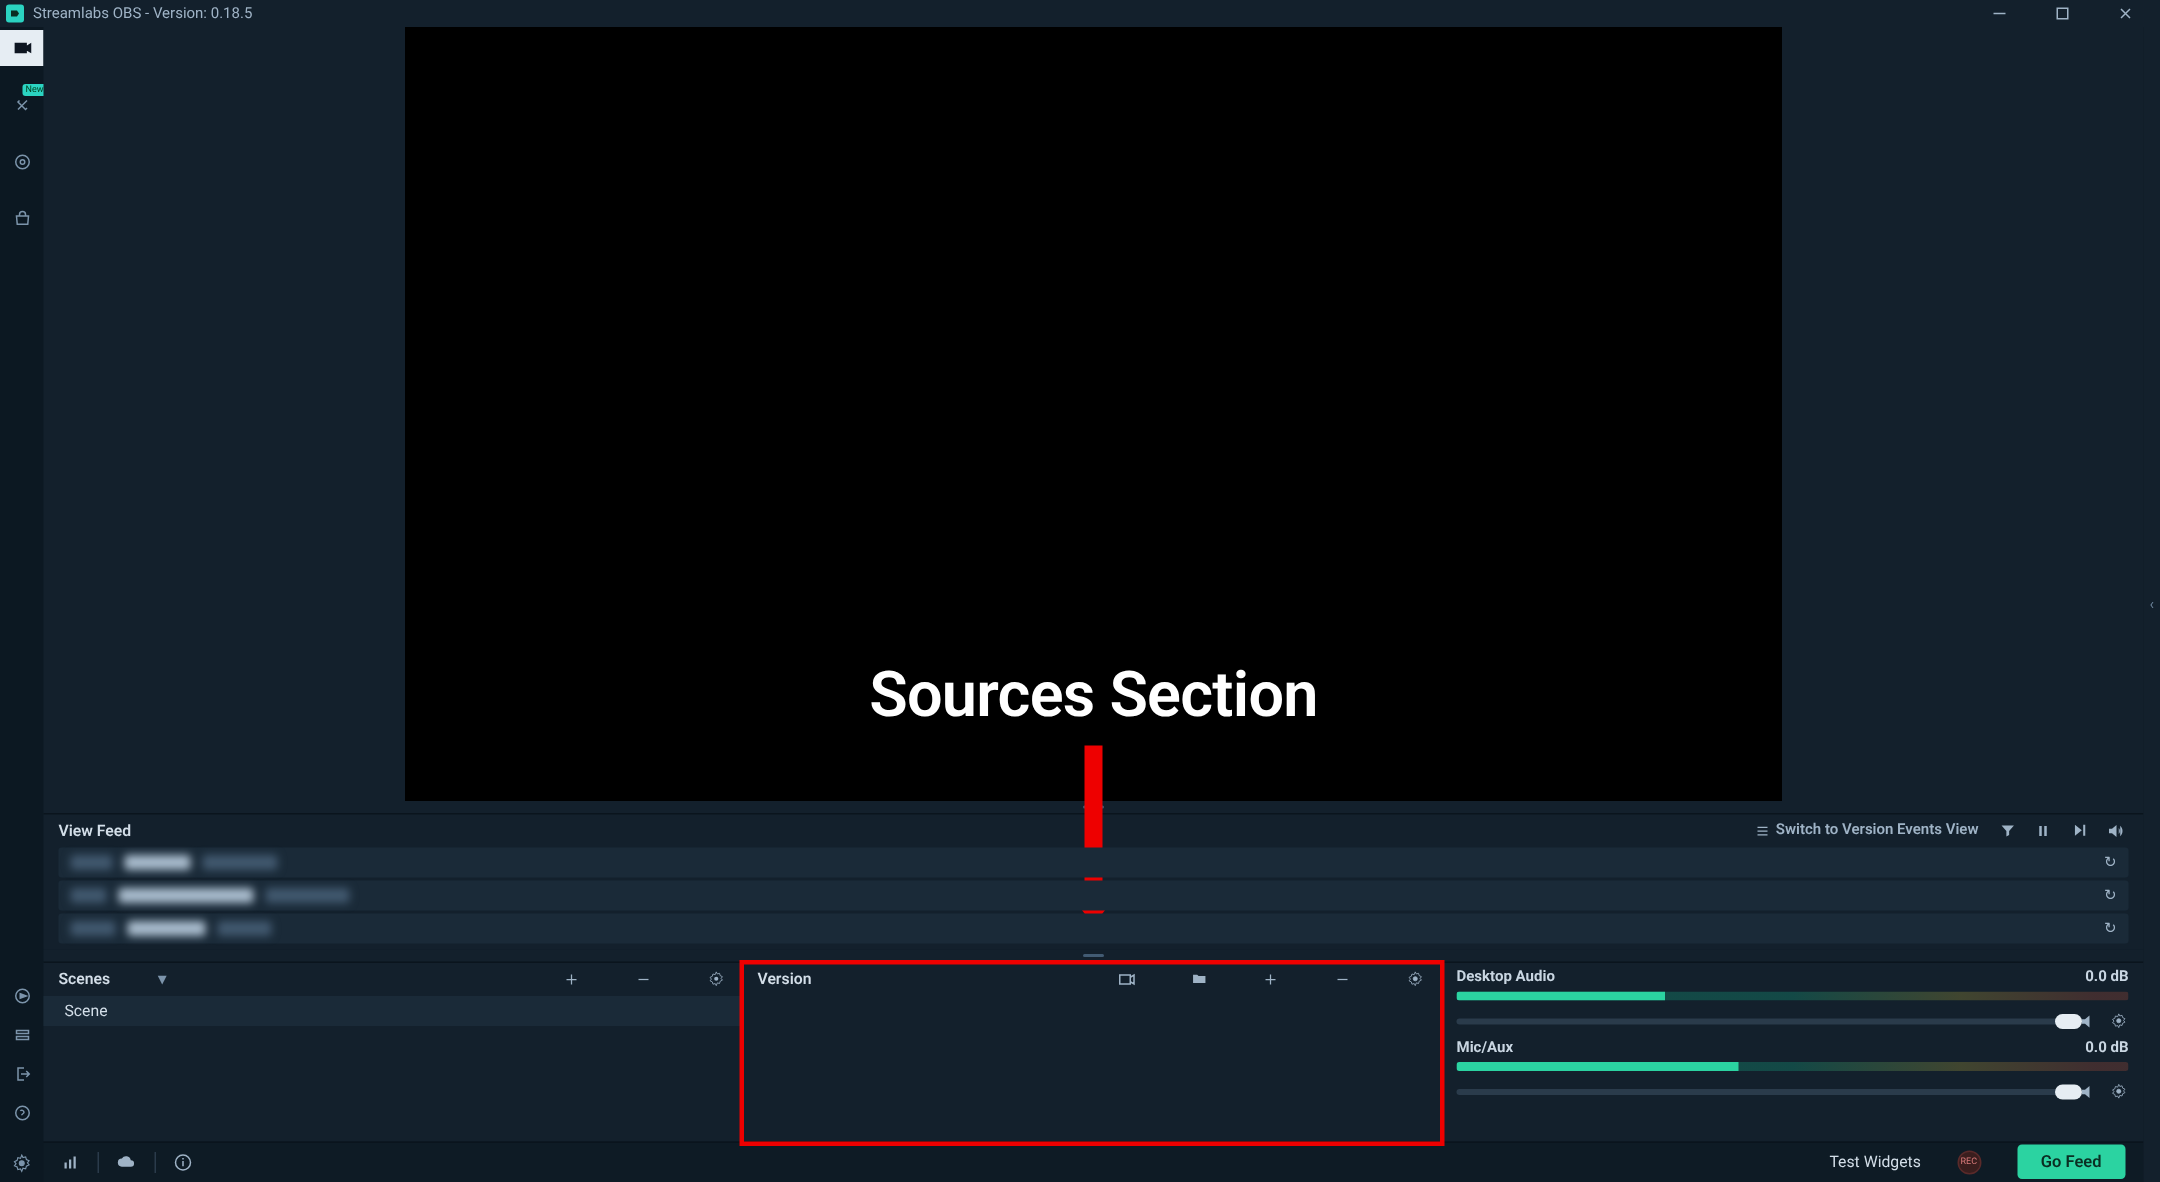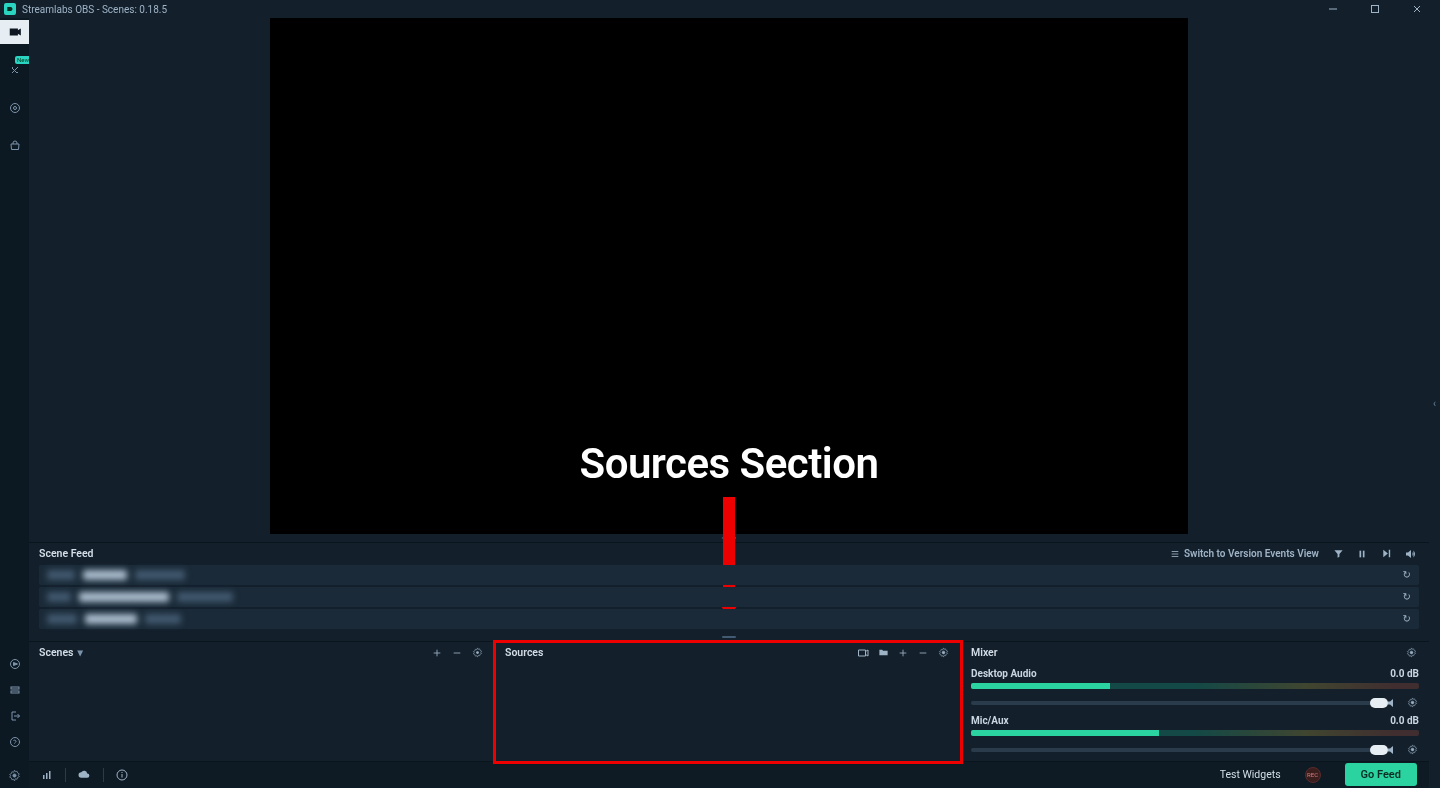--- a/index.html
+++ b/index.html
@@ -39,21 +39,21 @@
 .mf-head .legacy-link { font-size:10px; color:#9fb3c6; display:flex; align-items:center; gap:4px; margin-right:4px; }
 .mf-rows { padding: 0 10px 4px 10px; display:flex; flex-direction:column; gap:2px; }
 .mf-row { height:20px; background:#1a2a38; border-radius:2px; display:flex; align-items:center; padding:0 8px; position:relative; }
 .mf-row .blur { filter: blur(3px); display:flex; gap:8px; align-items:center; }
 .mf-row .blur .pill { height:10px; border-radius:2px; background:#41586e; }
 .mf-row .blur .pill.bright { background:#a9bccd; }
 .mf-row .reload { position:absolute; right:8px; color:#9fb3c6; font-size:10px; }
 
 .panels { display:flex; background:#13202c; border-top:1px solid #0a141d; height:122px; overflow:visible; }
 .panel { display:flex; flex-direction:column; position:relative; }
-.panel .p-head { height:22px; display:flex; align-items:center; padding: 0 10px; font-size:10.5px; font-weight:600; color:#d3dee8; }
+.panel .p-head { height:22px; display:flex; align-items:center; padding: 0 10px; font-size:10.5px; font-weight:600; color:#d3dee8;gap:28px; }
 .panel .p-head .spacer { flex:1; }
 .panel .p-head .icon-btn { width:16px; height:16px; display:flex; align-items:center; justify-content:center; color:#9fb3c6; margin-left:4px; }
 .panel .p-head .chev { color:#7c94ab; margin-left:4px; }
 .panel .p-body { flex:1; padding: 0 0 0 0; }
 
 .scenes-panel { width: 466px; }
 .scene-row { height:20px; background:#1a2a38; margin-left:0; display:flex; align-items:center; padding-left:14px; font-size:10.5px; color:#d3dee8; }
 
 .sources-panel { width: 466px; position:relative; }
 .sources-outline { position:absolute; left:-2px; right:-2px; top:-2px; bottom:-3px; border:3px solid #e00; pointer-events:none; }
@@ -85,21 +85,21 @@
 </style>
 </head>
 <body>
 
 <div class="titlebar">
   <span class="app-icon">
     <svg viewBox="0 0 24 24" fill="#0a2e22">
         <path d="M4 6h12l4 6-4 6H4z"></path>
       </svg>
   </span>
-  <span>Streamlabs OBS - Scenes: 0.18.5</span>
+  <span>Streamlabs OBS - Version: 0.18.5</span>
   <div class="win-ctrl">
     <span>
         <svg width="10" height="10" viewBox="0 0 10 10">
           <path d="M1 5h8" stroke="currentColor" stroke-width="1"></path>
         </svg>
       </span>
     <span>
         <svg width="10" height="10" viewBox="0 0 10 10">
           <rect x="1.5" y="1.5" width="7" height="7" fill="none" stroke="currentColor"></rect>
         </svg>
@@ -150,21 +150,21 @@
         </div>
       </div>
     </div>
 
     <div class="drag-handle">
         <div class="bar"></div>
       </div>
 
     <div class="mini-feed">
       <div class="mf-head">
-        <span>Scene Feed</span>
+        <span>View Feed</span>
         <div class="spacer"></div>
         <span class="legacy-link">
           <svg width="10" height="10" viewBox="0 0 24 24" fill="none" stroke="currentColor" stroke-width="2">
               <path d="M4 6h16M4 12h16M4 18h16"></path>
             </svg>
           <span>Switch to Version Events View</span>
         </span>
         <span class="icon-btn">
             <svg width="11" height="11" viewBox="0 0 24 24" fill="currentColor">
               <path d="M3 5h18l-7 8v6l-4 2v-8z"></path>
@@ -236,26 +236,31 @@
                 <path d="M4 12h16"></path>
               </svg>
             </span>
           <span class="icon-btn">
               <svg width="11" height="11" viewBox="0 0 24 24" fill="currentColor">
                 <circle cx="12" cy="12" r="3"></circle>
                 <path d="M12 2l1.5 3 3.3-.9.9 3.3L21 9l-2 2.5L21 14l-3.3 1.6-.9 3.3-3.3-.9L12 22l-1.5-3-3.3.9-.9-3.3L3 15l2-2.5L3 10l3.3-1.6.9-3.3 3.3.9z" fill="none" stroke="currentColor" stroke-width="1.2"></path>
               </svg>
             </span>
         </div>
+        <div class="p-body">
+          <div class="scene-row">
+            <span>Scene</span>
+          </div>
+        </div>
       </div>
 
       <div class="panel sources-panel">
         <div class="sources-outline"></div>
         <div class="p-head">
-          <span>Sources</span>
+          <span>Version</span>
           <div class="spacer"></div>
           <span class="icon-btn">
               <svg width="12" height="12" viewBox="0 0 24 24" fill="none" stroke="currentColor" stroke-width="2">
                 <path d="M3 6h14v12H3zM17 9l5-3v12l-5-3z"></path>
               </svg>
             </span>
           <span class="icon-btn">
               <svg width="11" height="11" viewBox="0 0 24 24" fill="currentColor">
                 <path d="M3 6h6l2 2h10v10H3z"></path>
               </svg>
@@ -274,30 +279,20 @@
               <svg width="11" height="11" viewBox="0 0 24 24" fill="none" stroke="currentColor" stroke-width="1.2">
                 <circle cx="12" cy="12" r="3" fill="currentColor"></circle>
                 <path d="M12 2l1.5 3 3.3-.9.9 3.3L21 9l-2 2.5L21 14l-3.3 1.6-.9 3.3-3.3-.9L12 22l-1.5-3-3.3.9-.9-3.3L3 15l2-2.5L3 10l3.3-1.6.9-3.3 3.3.9z"></path>
               </svg>
             </span>
         </div>
         <div class="p-body"></div>
       </div>
 
       <div class="panel mixer-panel">
-        <div class="p-head">
-          <span>Mixer</span>
-          <div class="spacer"></div>
-          <span class="icon-btn">
-              <svg width="11" height="11" viewBox="0 0 24 24" fill="none" stroke="currentColor" stroke-width="1.2">
-                <circle cx="12" cy="12" r="3" fill="currentColor"></circle>
-                <path d="M12 2l1.5 3 3.3-.9.9 3.3L21 9l-2 2.5L21 14l-3.3 1.6-.9 3.3-3.3-.9L12 22l-1.5-3-3.3.9-.9-3.3L3 15l2-2.5L3 10l3.3-1.6.9-3.3 3.3.9z"></path>
-              </svg>
-            </span>
-        </div>
         <div class="p-body">
           <div class="mixer-track">
             <div class="mt-head">
               <span>Desktop Audio</span>
               <div class="spacer"></div>
               <span>0.0 dB</span>
             </div>
             <div class="mixer-vu">
               <div class="grad"></div>
               <div class="level" style="width:31%"></div>

